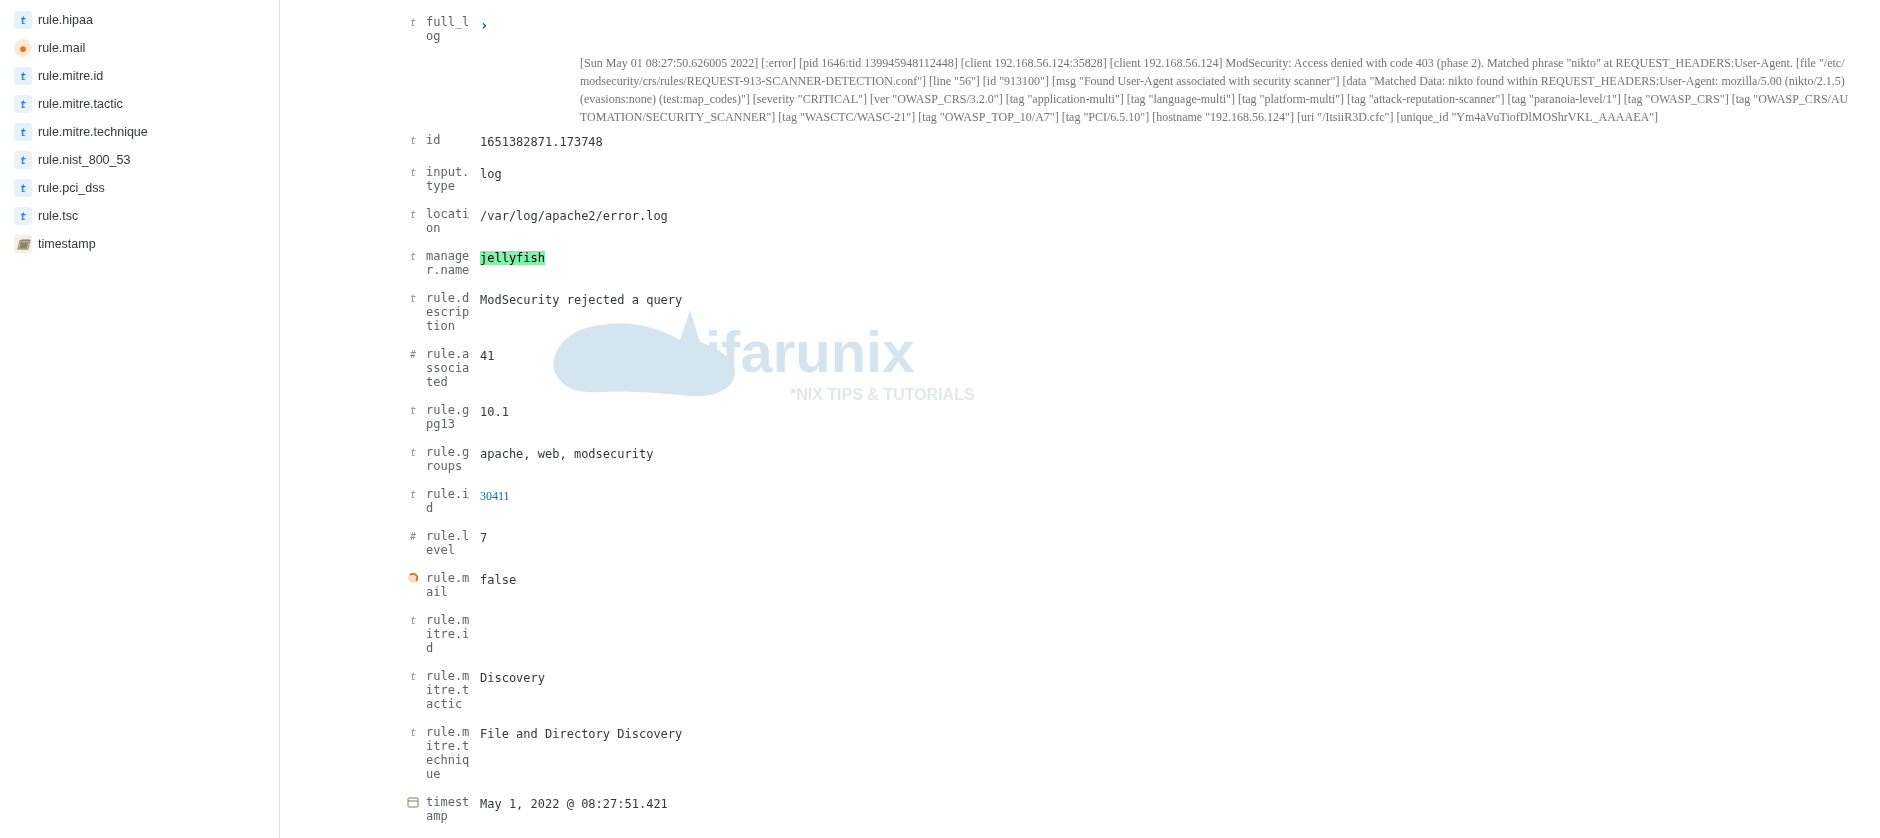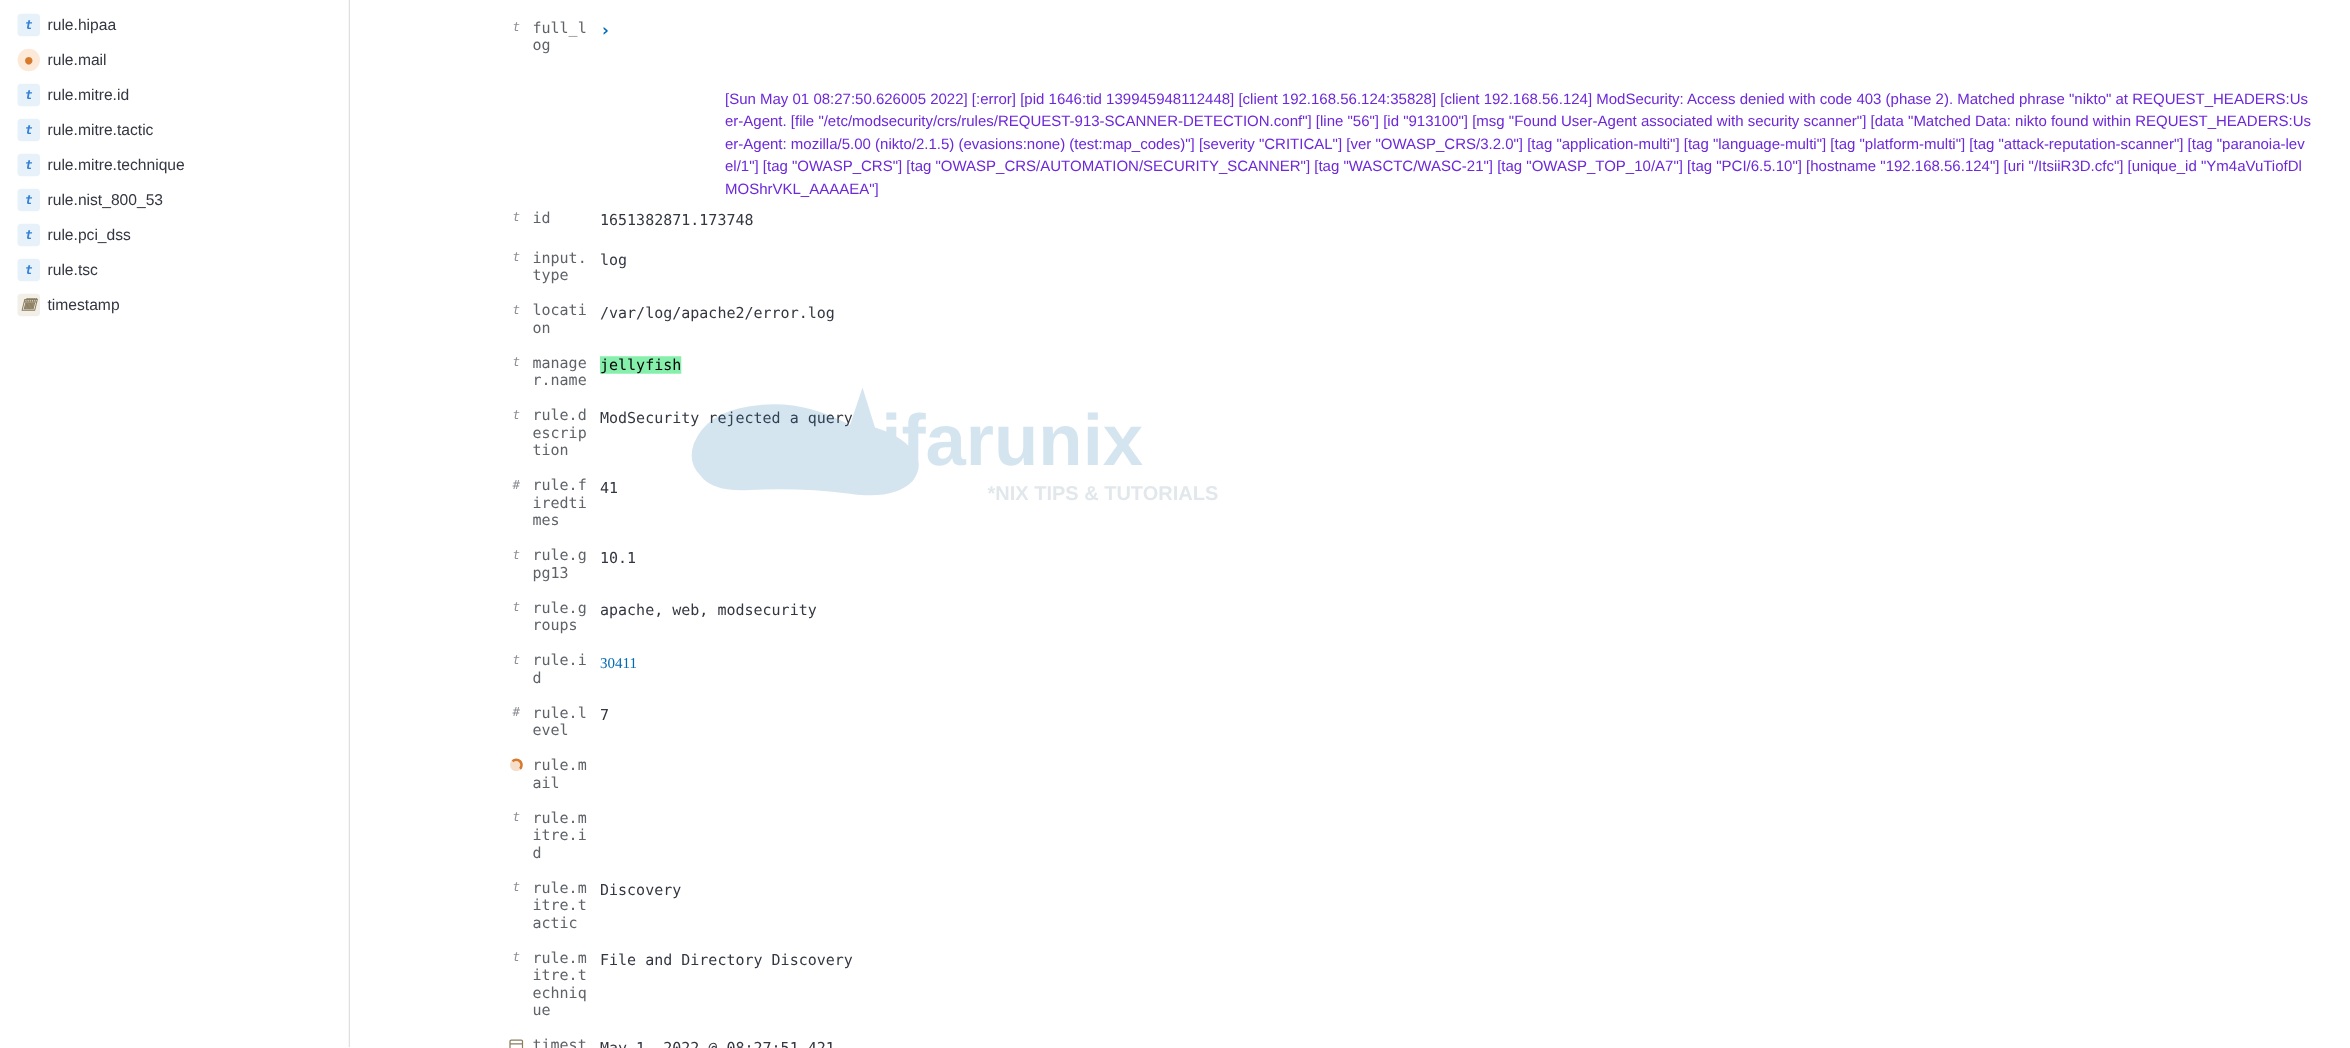--- a/index.html
+++ b/index.html
@@ -90,25 +90,25 @@
       line-height: 1.5;
     }
     .expand-icon {
       color: #006bb4;
       font-weight: bold;
       font-size: 14px;
       cursor: pointer;
       display: inline-block;
     }
     .log-block {
-      margin-top: 20px;
+      margin-top: 4px;
       margin-left: 280px;
-      font-family: Liberation Sans, sans-serif;
+      font-family: Liberation Serif, serif;
       font-size: 12px;
-      color: #6d28d9;
+      color: #737373;
       line-height: 1.5;
       word-break: break-all;
       padding-right: 10px;
     }
     .highlight { background: #86efac; }
     .link-val { color: #006bb4; font-family: Liberation Serif, serif; }
     .watermark {
       position: absolute;
       top: 300px;
       left: 260px;
@@ -211,21 +211,21 @@
       <div class="detail-row">
         <div class="detail-key-col">
           <span class="detail-key-icon">t</span>
           <span class="detail-key">rule.description</span>
         </div>
         <div class="detail-val">ModSecurity rejected a query</div>
       </div>
       <div class="detail-row">
         <div class="detail-key-col">
           <span class="detail-key-icon">#</span>
-          <span class="detail-key">rule.firedtimes</span>
+          <span class="detail-key">rule.associated</span>
         </div>
         <div class="detail-val">41</div>
       </div>
       <div class="detail-row">
         <div class="detail-key-col">
           <span class="detail-key-icon">t</span>
           <span class="detail-key">rule.gpg13</span>
         </div>
         <div class="detail-val">10.1</div>
       </div>
@@ -253,20 +253,21 @@
       <div class="detail-row">
         <div class="detail-key-col">
           <span class="detail-key-icon">
             <svg width="12" height="12" viewBox="0 0 12 12">
               <circle cx="6" cy="6" r="5" fill="#d87a2d" opacity="0.25"></circle>
               <path d="M3 3 A4 4 0 0 1 9 9" stroke="#d87a2d" stroke-width="2" fill="none"></path>
             </svg>
           </span>
           <span class="detail-key">rule.mail</span>
         </div>
+        <div class="detail-val">false</div>
       </div>
       <div class="detail-row">
         <div class="detail-key-col">
           <span class="detail-key-icon">t</span>
           <span class="detail-key">rule.mitre.id</span>
         </div>
       </div>
       <div class="detail-row">
         <div class="detail-key-col">
           <span class="detail-key-icon">t</span>

